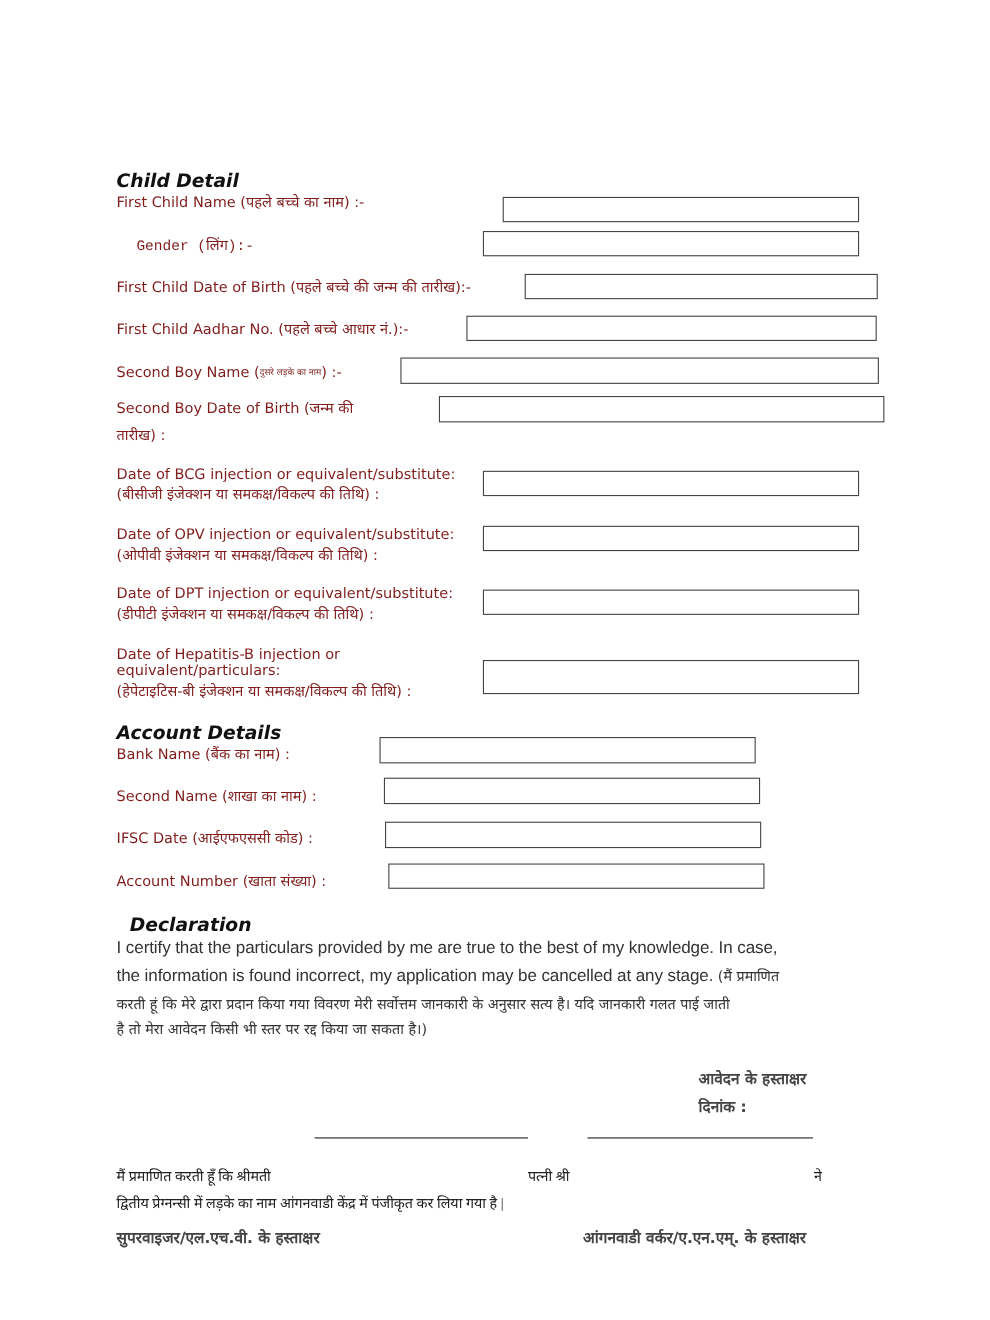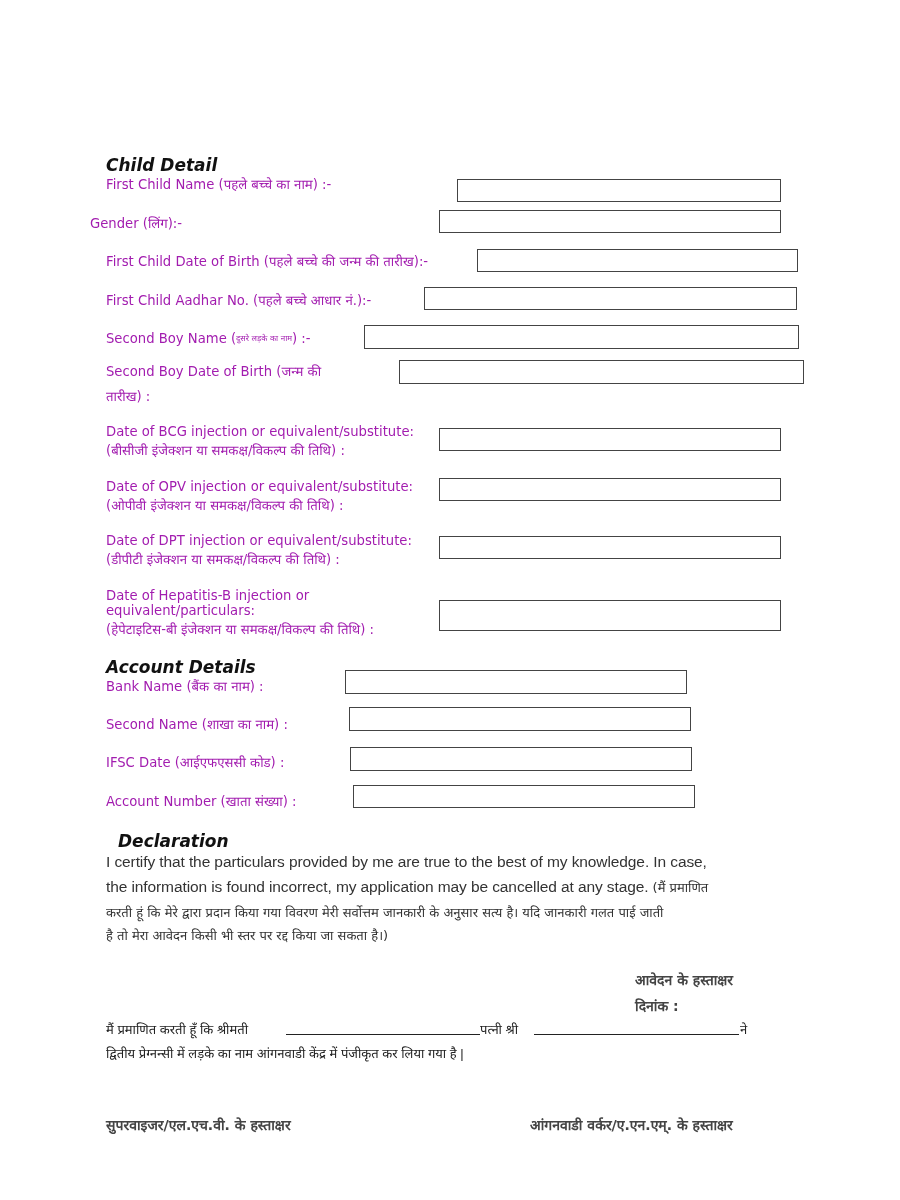--- a/index.html
+++ b/index.html
@@ -1,37 +1,37 @@
 <!DOCTYPE html>
 <html><head>
 <meta charset="utf-8">
 <style>
   html, body { margin:0; padding:0; background:#ffffff; }
   body { width:900px; height:1200px; position:relative; overflow:hidden;
          font-family:"DejaVu Sans", sans-serif; color:#1a1a1a; }
   .abs { position:absolute; }
   .h2 { font-family:"DejaVu Sans", sans-serif; font-weight:bold; font-size:17px; color:#111;font-style:italic; }
-  .lbl { font-size:13.2px; line-height:19px; color:#a21caf; white-space:nowrap; }
+  .lbl { font-size:13.2px; line-height:19px; color:#7f1d1d; white-space:nowrap; }
   .lbl .tiny { font-size:8px; vertical-align:2px; }
   .box { position:absolute; border:1.5px solid #444; background:#fff; box-sizing:border-box; }
   .decl-en { font-family:"Liberation Sans", sans-serif; font-size:15.5px; color:#333; letter-spacing:-0.1px; white-space:nowrap; }
   .decl-hi { font-family:"DejaVu Sans", sans-serif; font-size:13px; color:#333; white-space:nowrap; }
   .sig { font-family:"DejaVu Sans", sans-serif; font-size:14px; font-weight:bold; color:#444; white-space:nowrap; }
-  .cert { font-family:Liberation Sans, sans-serif; font-size:13px; color:#222; white-space:nowrap; }
+  .cert { font-family:Liberation Serif, serif; font-size:13px; color:#222; white-space:nowrap;margin-top:40px; }
   .uline { position:absolute; border-bottom:1px solid #222; height:0; }
 </style>
 </head>
 <body>
 
 <div class="abs h2" style="left:106px; top:155px;">Child Detail</div>
 
 <div class="abs lbl" style="left:106px; top:175px;">First Child Name (पहले बच्चे का नाम) :-</div>
 <div class="box" style="left:457px; top:179px; width:324px; height:23px;"></div>
 
-<div class="abs lbl" style="left:90px; top:214px;">Gender (लिंग):-</div>
+<div class="abs lbl" style="left:124px; top:214px;font-family:Liberation Mono, monospace;">Gender (लिंग):-</div>
 <div class="box" style="left:439px; top:210px; width:342px; height:23px;"></div>
 
 <div class="abs lbl" style="left:106px; top:252px;">First Child Date of Birth (पहले बच्चे की जन्म की तारीख):-</div>
 <div class="box" style="left:477px; top:249px; width:321px; height:23px;"></div>
 
 <div class="abs lbl" style="left:106px; top:291px;">First Child Aadhar No. (पहले बच्चे आधार नं.):-</div>
 <div class="box" style="left:424px; top:287px; width:373px; height:23px;"></div>
 
 <div class="abs lbl" style="left:106px; top:329px;">
   <span>Second Boy Name (</span><span class="tiny">दुसरे लड़के का नाम</span><span>) :-</span>

